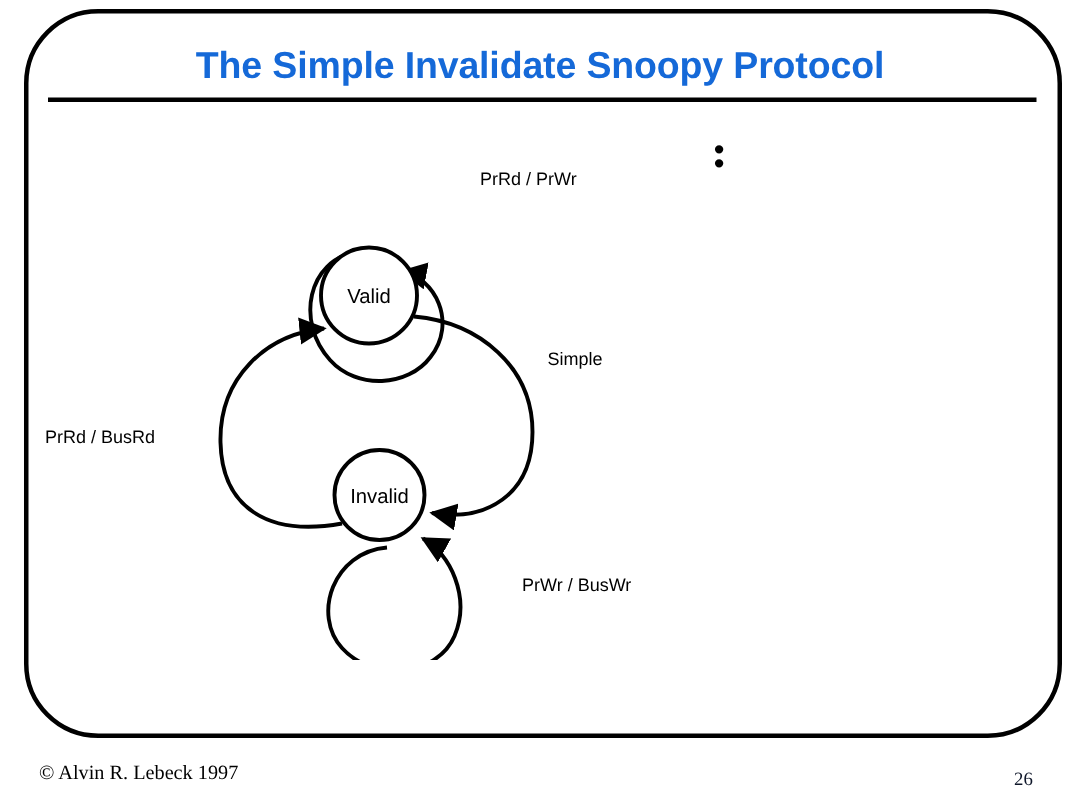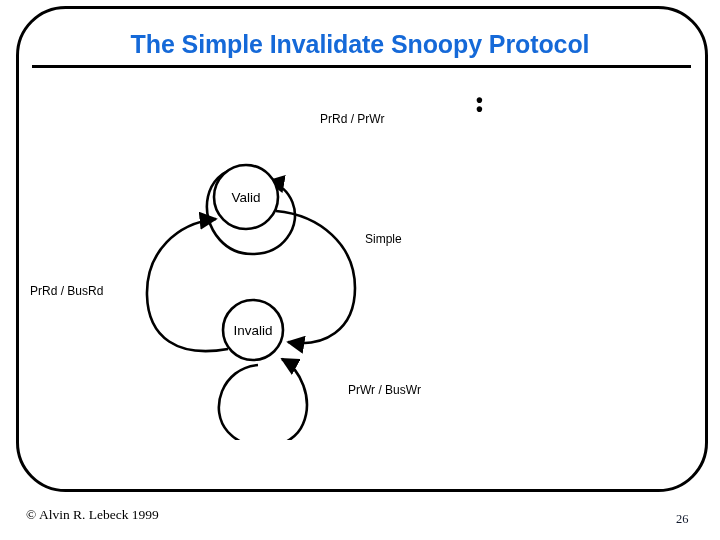--- a/index.html
+++ b/index.html
@@ -170,16 +170,16 @@
       <circle cx="253" cy="250" r="30" fill="#ffffff" stroke="#000000" stroke-width="2.6"></circle>
       <text class="state-label" x="253" y="255" text-anchor="middle">Invalid</text>
     </svg>
 
     <span class="edge-label" style="left:320px; top:32px;">PrRd / PrWr</span>
     <span class="edge-label" style="left:365px; top:152px;">Simple</span>
     <span class="edge-label" style="left:30px; top:188px;margin-top:16px;">PrRd / BusRd</span>
     <span class="edge-label" style="left:328px; top:303px;margin-left:20px;">PrWr / BusWr</span>
   </div>
 
-  <div id="footer-copyright">© Alvin R. Lebeck 1999</div>
+  <div id="footer-copyright">© Alvin R. Lebeck 1997</div>
   <div id="footer-pagenum">26</div>
 
 </div>
 
 </body></html>

